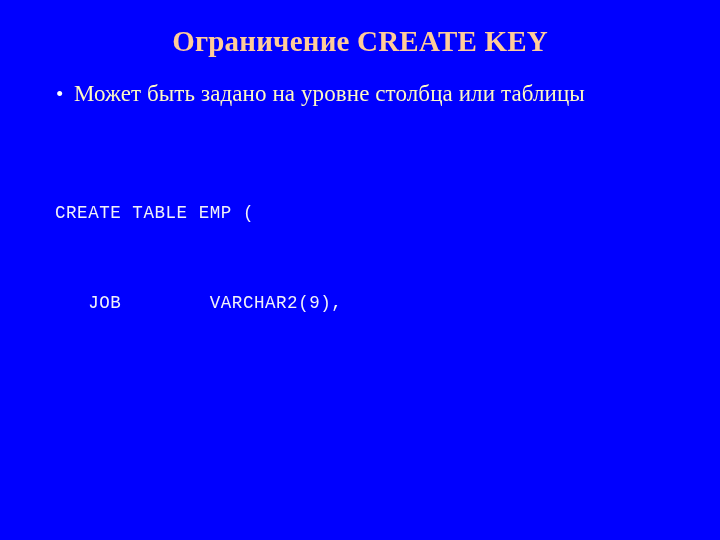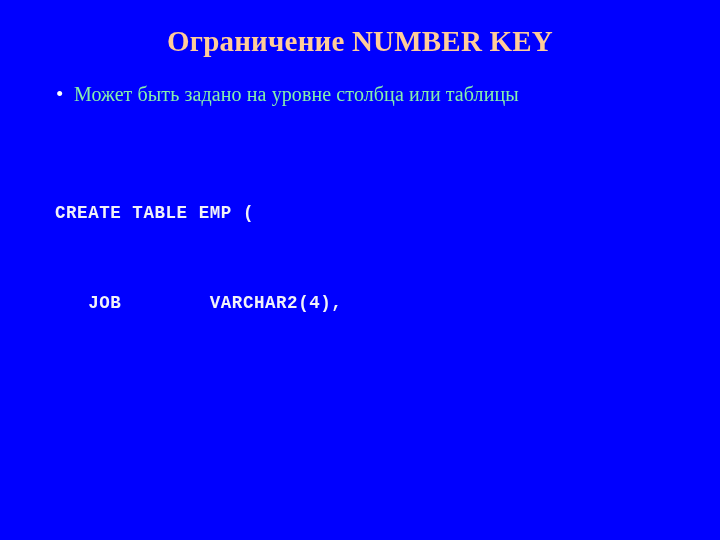--- a/index.html
+++ b/index.html
@@ -52,61 +52,60 @@
     display: inline-block;
     width: 18px;
     font-family: "Liberation Serif", "DejaVu Serif", serif;
     font-size: 21px;
     line-height: 26px;
     color: #ffffff;
     text-align: left;
   }
   #bullet-text {
     font-family: "Liberation Serif", "DejaVu Serif", serif;
-    font-size: 20px;
+    font-size: 23px;
     line-height: 26px;
-    color: #86efac;
+    color: #fef9c3;
     letter-spacing: 0.1px;
   }
 
   
   #code-block {
     position: absolute;
     left: 55px;
     top: 138px;
     width: 660px;
     font-family: "Liberation Mono", "DejaVu Sans Mono", monospace;
     font-size: 17.5px;
     line-height: 30px;
     color: #f2f2f8;
     white-space: pre;
     letter-spacing: 0.55px;
   }
   .code-line {
     display: block;
     height: 30px;
     white-space: pre;
-    font-weight: bold;
   }
 </style>
 </head>
 <body>
 
 <div id="slide">
 
-  <div id="slide-title">Ограничение NUMBER KEY</div>
+  <div id="slide-title">Ограничение CREATE KEY</div>
 
   <div id="bullet-row">
     <span id="bullet-marker">•</span>
     <span id="bullet-text">Может быть задано на уровне столбца или таблицы</span>
   </div>
 
   <div id="code-block">
     <span class="code-line">CREATE TABLE EMP (</span>
-    <span class="code-line">   JOB        VARCHAR2(4),</span>
+    <span class="code-line">   JOB        VARCHAR2(9),</span>
     
     
     
     
     
     
     
   </div>
 
 </div>

